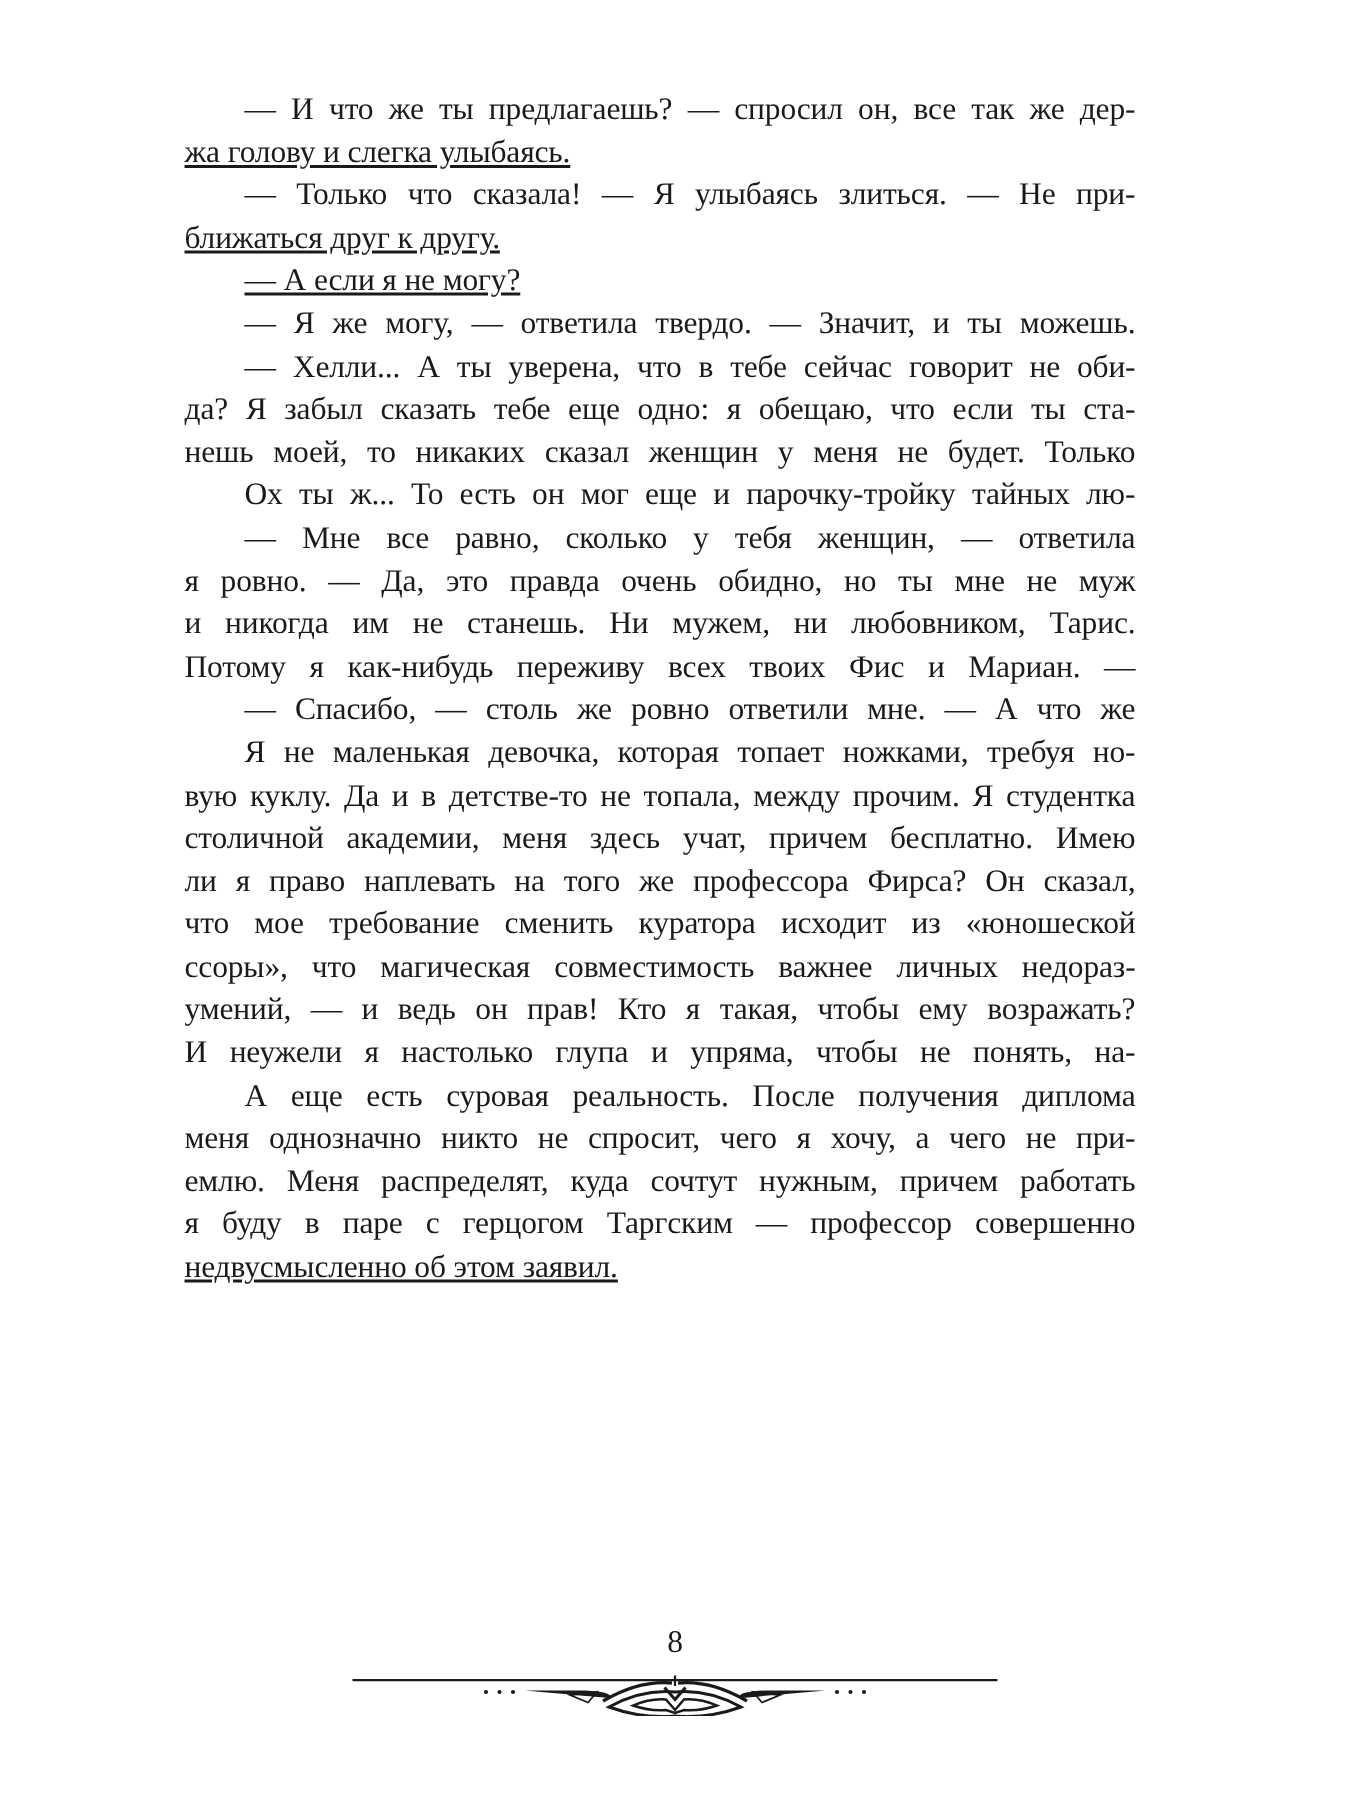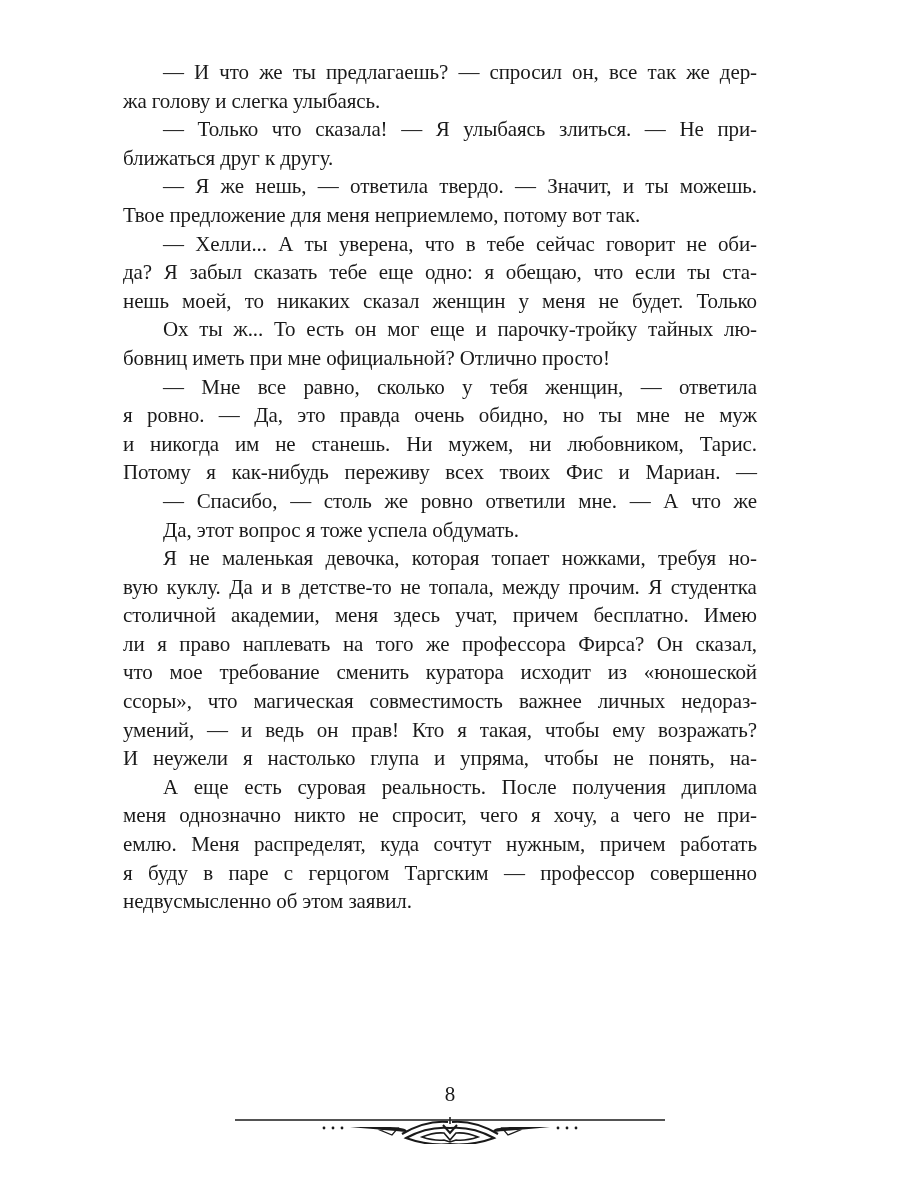--- a/index.html
+++ b/index.html
@@ -25,20 +25,21 @@
     height: 28.6px;
     line-height: 28.6px;
     font-size: 21px;
     white-space: nowrap;
     display: flex;
     justify-content: space-between;
     letter-spacing: -0.1px;
   }
   .line.last {
     justify-content: flex-start;
+    text-decoration: underline;
   }
   .line.indent {
     padding-left: 40px;
   }
   .line span.w {
     display: inline-block;
   }
   .footer {
     position: absolute;
     left: 0;
@@ -89,35 +90,35 @@
       <span class="w">сказала!</span>
       <span class="w">—</span>
       <span class="w">Я</span>
       <span class="w">улыбаясь</span>
       <span class="w">злиться.</span>
       <span class="w">—</span>
       <span class="w">Не</span>
       <span class="w">при-</span>
     </div>
     <div class="line last">ближаться друг к другу.</div>
+    <div class="line indent last">— А если я не могу?</div>
     <div class="line indent">
       <span class="w">—</span>
       <span class="w">Я</span>
       <span class="w">же</span>
-      <span class="w">нешь,</span>
+      <span class="w">могу,</span>
       <span class="w">—</span>
       <span class="w">ответила</span>
       <span class="w">твердо.</span>
       <span class="w">—</span>
       <span class="w">Значит,</span>
       <span class="w">и</span>
       <span class="w">ты</span>
       <span class="w">можешь.</span>
     </div>
-    <div class="line last">Твое предложение для меня неприемлемо, потому вот так.</div>
     <div class="line indent">
       <span class="w">—</span>
       <span class="w">Хелли...</span>
       <span class="w">А</span>
       <span class="w">ты</span>
       <span class="w">уверена,</span>
       <span class="w">что</span>
       <span class="w">в</span>
       <span class="w">тебе</span>
       <span class="w">сейчас</span>
@@ -160,21 +161,20 @@
       <span class="w">То</span>
       <span class="w">есть</span>
       <span class="w">он</span>
       <span class="w">мог</span>
       <span class="w">еще</span>
       <span class="w">и</span>
       <span class="w">парочку-тройку</span>
       <span class="w">тайных</span>
       <span class="w">лю-</span>
     </div>
-    <div class="line last">бовниц иметь при мне официальной? Отлично просто!</div>
     <div class="line indent">
       <span class="w">—</span>
       <span class="w">Мне</span>
       <span class="w">все</span>
       <span class="w">равно,</span>
       <span class="w">сколько</span>
       <span class="w">у</span>
       <span class="w">тебя</span>
       <span class="w">женщин,</span>
       <span class="w">—</span>
@@ -226,21 +226,20 @@
       <span class="w">столь</span>
       <span class="w">же</span>
       <span class="w">ровно</span>
       <span class="w">ответили</span>
       <span class="w">мне.</span>
       <span class="w">—</span>
       <span class="w">А</span>
       <span class="w">что</span>
       <span class="w">же</span>
     </div>
-    <div class="line indent last">Да, этот вопрос я тоже успела обдумать.</div>
     <div class="line indent">
       <span class="w">Я</span>
       <span class="w">не</span>
       <span class="w">маленькая</span>
       <span class="w">девочка,</span>
       <span class="w">которая</span>
       <span class="w">топает</span>
       <span class="w">ножками,</span>
       <span class="w">требуя</span>
       <span class="w">но-</span>

